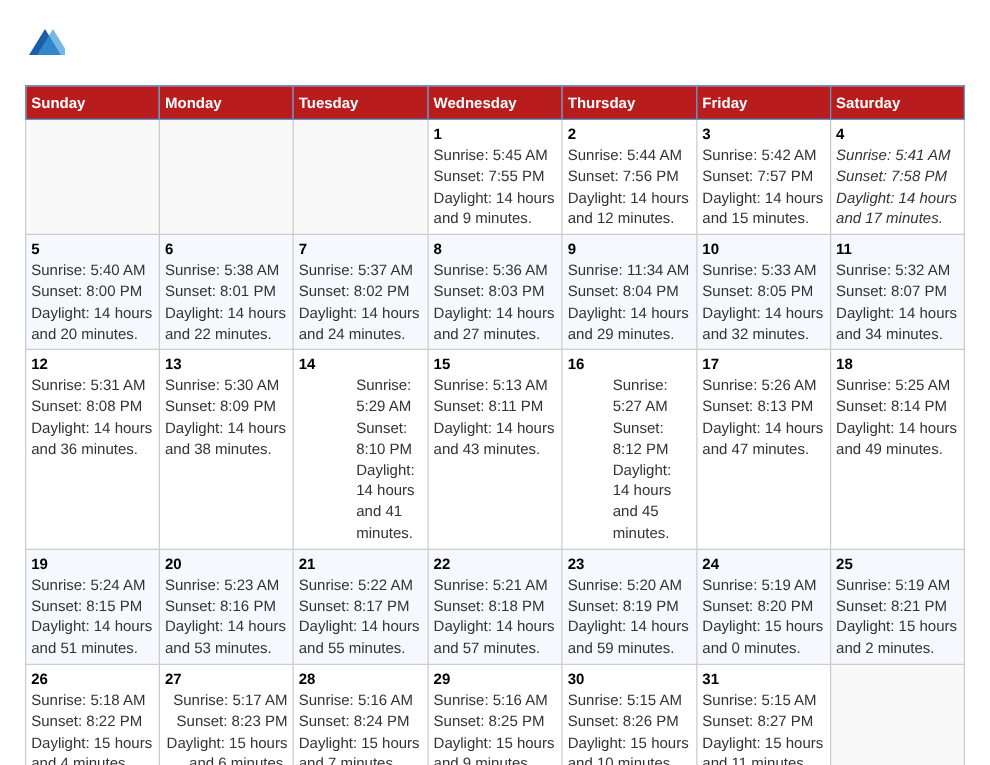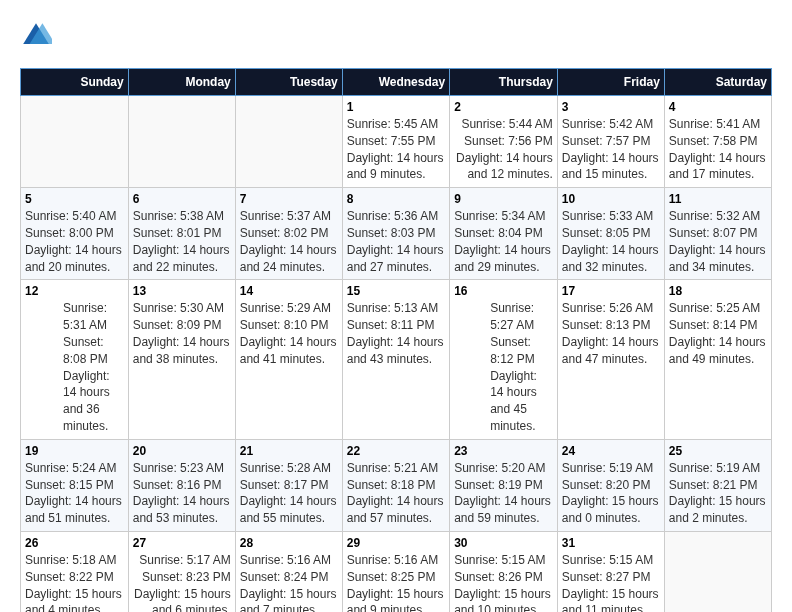--- a/index.html
+++ b/index.html
@@ -45,24 +45,24 @@
     .location {
       font-size: 14px;
       color: #555;
     }
     .calendar {
       width: 100%;
       border-collapse: collapse;
       font-size: 11px;
     }
     .calendar th {
-      background-color: #0f172a;
+      background-color: #b91c1c;
       color: #fff;
       padding: 6px 4px;
-      text-align: right;
+      text-align: left;
       font-size: 12px;
       border: 1px solid #5a9ad4;
     }
     .calendar td {
       border: 1px solid #ccc;
       vertical-align: top;
       padding: 4px;
       width: 108px;
       min-height: 80px;
       background: #fff;
@@ -123,35 +123,35 @@
         <td class="empty-cell"></td>
         <td>
           <div class="day-num">1</div>
           <div class="day-info" style="white-space: pre-line;">Sunrise: 5:45 AM
 Sunset: 7:55 PM
 Daylight: 14 hours
 and 9 minutes.</div>
         </td>
         <td>
           <div class="day-num">2</div>
-          <div class="day-info" style="white-space: pre-line; text-align: right;">Sunrise: 5:44 AM
+          <div class="day-info" style="white-space: pre-line;">Sunrise: 5:44 AM
 Sunset: 7:56 PM
 Daylight: 14 hours
 and 12 minutes.</div>
         </td>
         <td>
           <div class="day-num">3</div>
           <div class="day-info" style="white-space: pre-line;">Sunrise: 5:42 AM
 Sunset: 7:57 PM
 Daylight: 14 hours
 and 15 minutes.</div>
         </td>
         <td>
           <div class="day-num">4</div>
-          <div class="day-info" style="white-space: pre-line;">Sunrise: 5:41 AM
+          <div class="day-info" style="white-space: pre-line; font-style: italic;">Sunrise: 5:41 AM
 Sunset: 7:58 PM
 Daylight: 14 hours
 and 17 minutes.</div>
         </td>
       </tr>
       <tr>
         <td>
           <div class="day-num">5</div>
           <div class="day-info" style="white-space: pre-line;">Sunrise: 5:40 AM
 Sunset: 8:00 PM
@@ -174,21 +174,21 @@
         </td>
         <td>
           <div class="day-num">8</div>
           <div class="day-info" style="white-space: pre-line;">Sunrise: 5:36 AM
 Sunset: 8:03 PM
 Daylight: 14 hours
 and 27 minutes.</div>
         </td>
         <td>
           <div class="day-num">9</div>
-          <div class="day-info" style="white-space: pre-line;">Sunrise: 5:34 AM
+          <div class="day-info" style="white-space: pre-line;">Sunrise: 11:34 AM
 Sunset: 8:04 PM
 Daylight: 14 hours
 and 29 minutes.</div>
         </td>
         <td>
           <div class="day-num">10</div>
           <div class="day-info" style="white-space: pre-line;">Sunrise: 5:33 AM
 Sunset: 8:05 PM
 Daylight: 14 hours
 and 32 minutes.</div>
@@ -197,35 +197,35 @@
           <div class="day-num">11</div>
           <div class="day-info" style="white-space: pre-line;">Sunrise: 5:32 AM
 Sunset: 8:07 PM
 Daylight: 14 hours
 and 34 minutes.</div>
         </td>
       </tr>
       <tr>
         <td>
           <div class="day-num">12</div>
-          <div class="day-info" style="white-space: pre-line; margin-left: 38px;">Sunrise: 5:31 AM
+          <div class="day-info" style="white-space: pre-line;">Sunrise: 5:31 AM
 Sunset: 8:08 PM
 Daylight: 14 hours
 and 36 minutes.</div>
         </td>
         <td>
           <div class="day-num">13</div>
           <div class="day-info" style="white-space: pre-line;">Sunrise: 5:30 AM
 Sunset: 8:09 PM
 Daylight: 14 hours
 and 38 minutes.</div>
         </td>
         <td>
           <div class="day-num">14</div>
-          <div class="day-info" style="white-space: pre-line;">Sunrise: 5:29 AM
+          <div class="day-info" style="white-space: pre-line; margin-left: 46px;">Sunrise: 5:29 AM
 Sunset: 8:10 PM
 Daylight: 14 hours
 and 41 minutes.</div>
         </td>
         <td>
           <div class="day-num">15</div>
           <div class="day-info" style="white-space: pre-line;">Sunrise: 5:13 AM
 Sunset: 8:11 PM
 Daylight: 14 hours
 and 43 minutes.</div>
@@ -262,21 +262,21 @@
         </td>
         <td>
           <div class="day-num">20</div>
           <div class="day-info" style="white-space: pre-line;">Sunrise: 5:23 AM
 Sunset: 8:16 PM
 Daylight: 14 hours
 and 53 minutes.</div>
         </td>
         <td>
           <div class="day-num">21</div>
-          <div class="day-info" style="white-space: pre-line;">Sunrise: 5:28 AM
+          <div class="day-info" style="white-space: pre-line;">Sunrise: 5:22 AM
 Sunset: 8:17 PM
 Daylight: 14 hours
 and 55 minutes.</div>
         </td>
         <td>
           <div class="day-num">22</div>
           <div class="day-info" style="white-space: pre-line;">Sunrise: 5:21 AM
 Sunset: 8:18 PM
 Daylight: 14 hours
 and 57 minutes.</div>

